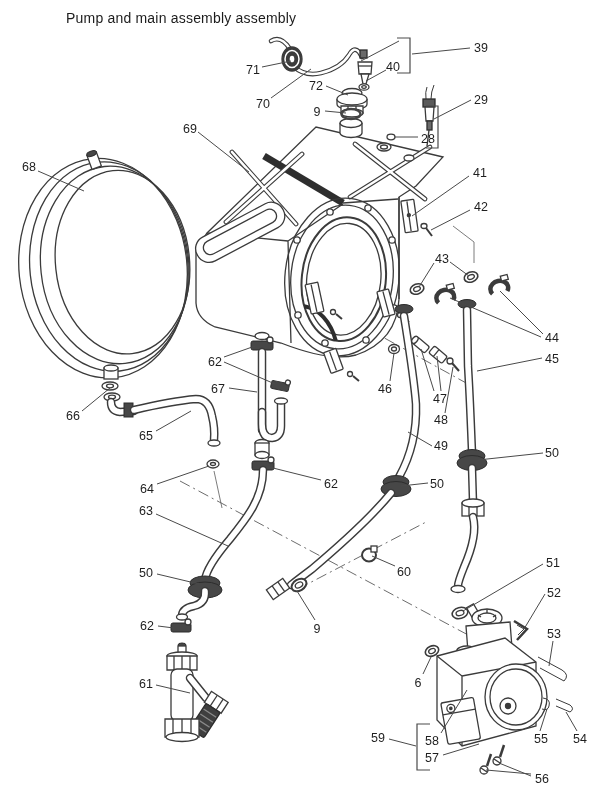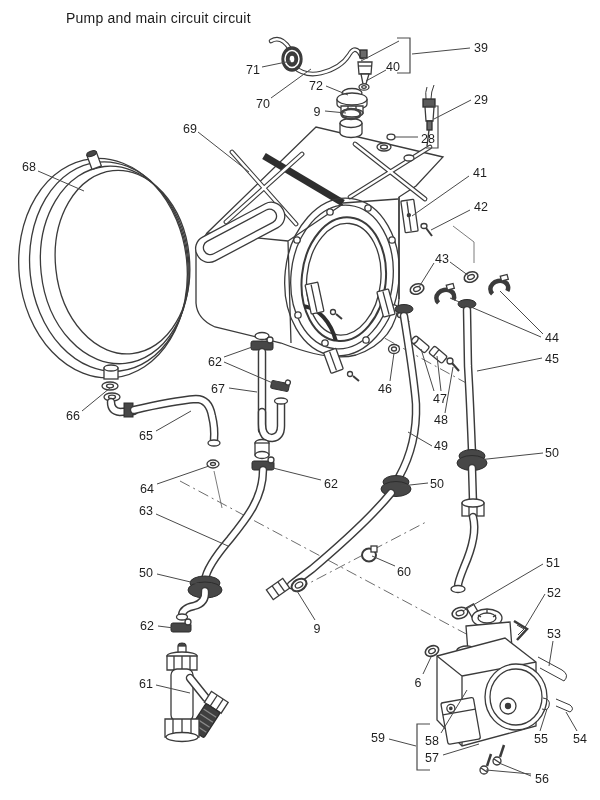--- a/index.html
+++ b/index.html
@@ -20,21 +20,21 @@
   .pin{stroke:#ffffff;stroke-width:5.6;fill:none;stroke-linecap:round;}
   .pout2{stroke:#3b3b3b;stroke-width:4.6;fill:none;stroke-linecap:round;}
   .pin2{stroke:#ffffff;stroke-width:2.4;fill:none;stroke-linecap:round;}
   .rodo{stroke:#3b3b3b;stroke-width:4.8;fill:none;stroke-linecap:round;}
   .rodi{stroke:#ffffff;stroke-width:2.6;fill:none;stroke-linecap:round;}
 </style>
 </head>
 <body>
 
 <div class="page">
-  <div class="title">Pump and main circuit circuit</div>
+  <div class="title">Pump and main assembly assembly</div>
 
   <svg class="art" width="600" height="800" viewBox="0 0 600 800">
 
     <g>
         <polyline points="180 481 470 636" class="centerline"></polyline>
         <polyline points="348 318 468 384" class="centerline"></polyline>
         <polyline points="298 589 428 521" class="centerline"></polyline>
         <polyline points="453 226 474 242 474 263" class="thin"></polyline>
         <polyline points="214 471 222 508" class="thin"></polyline>
       </g>

